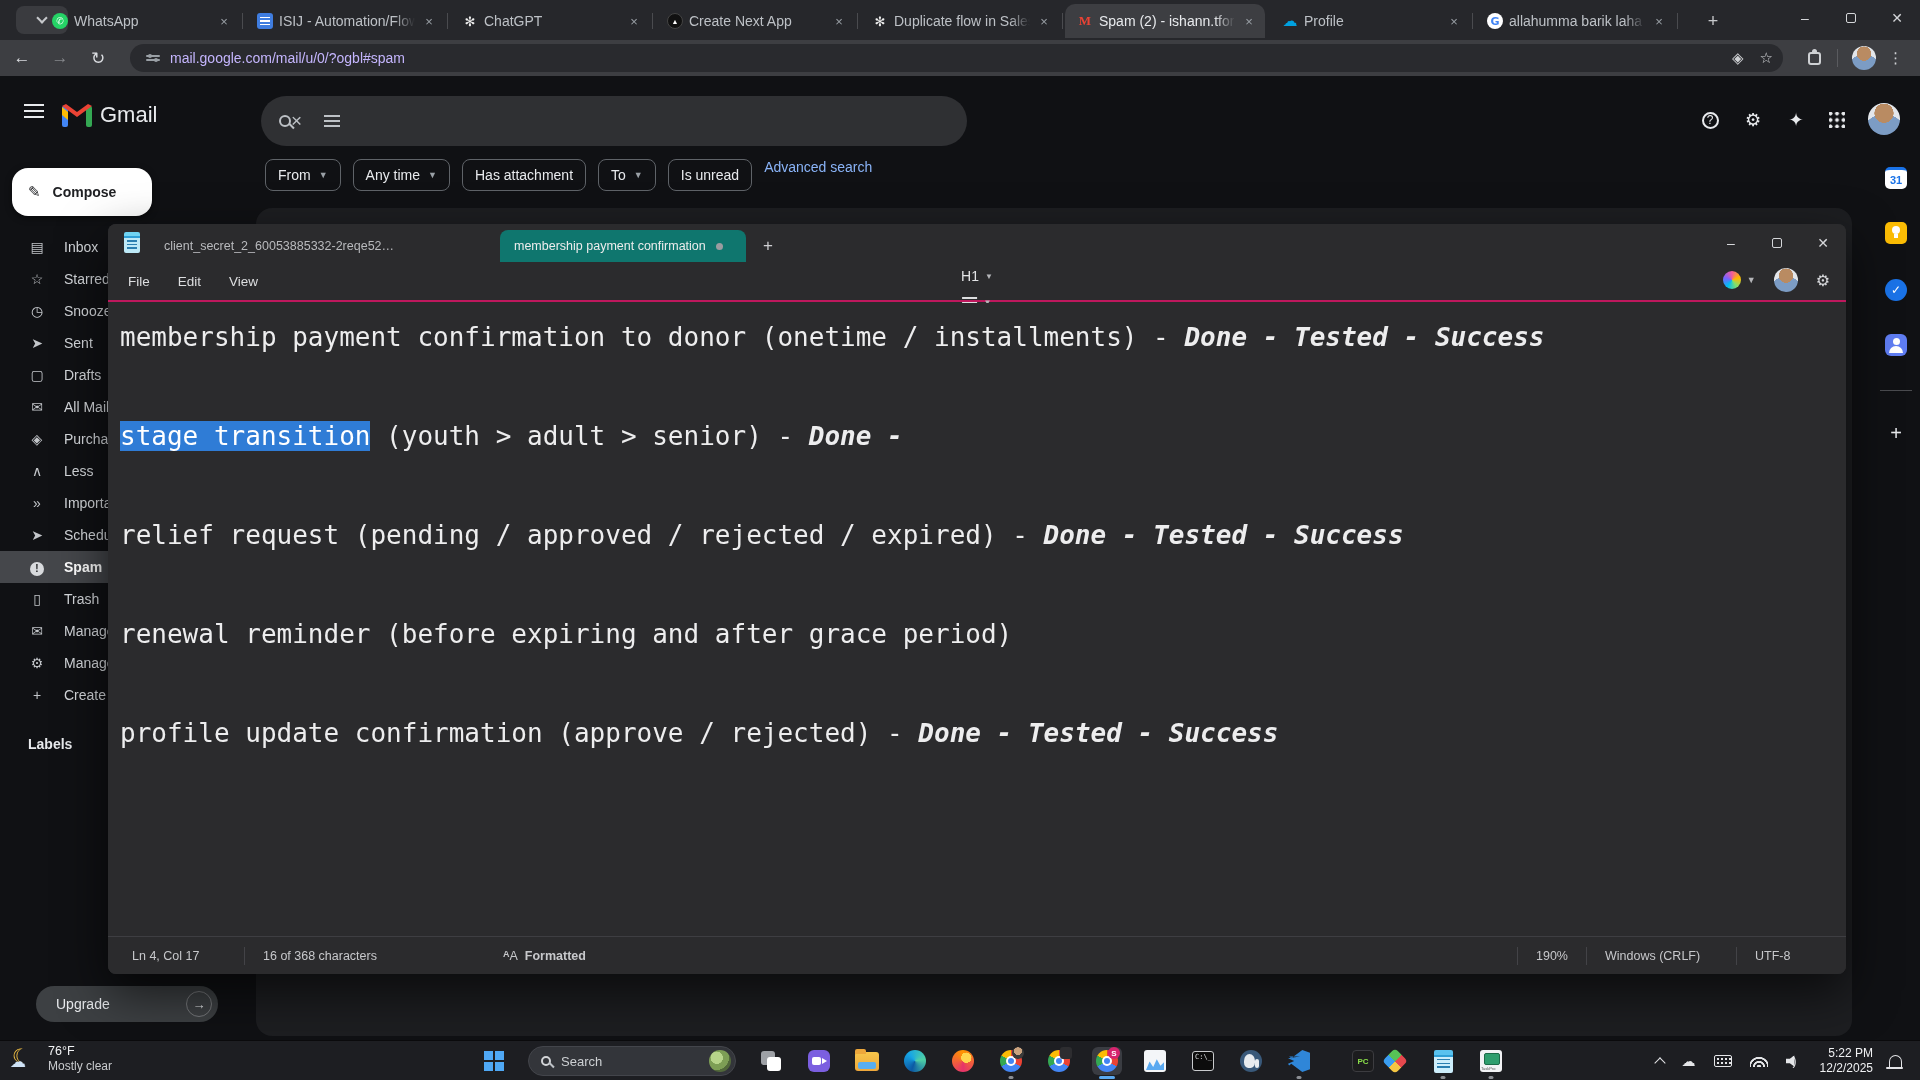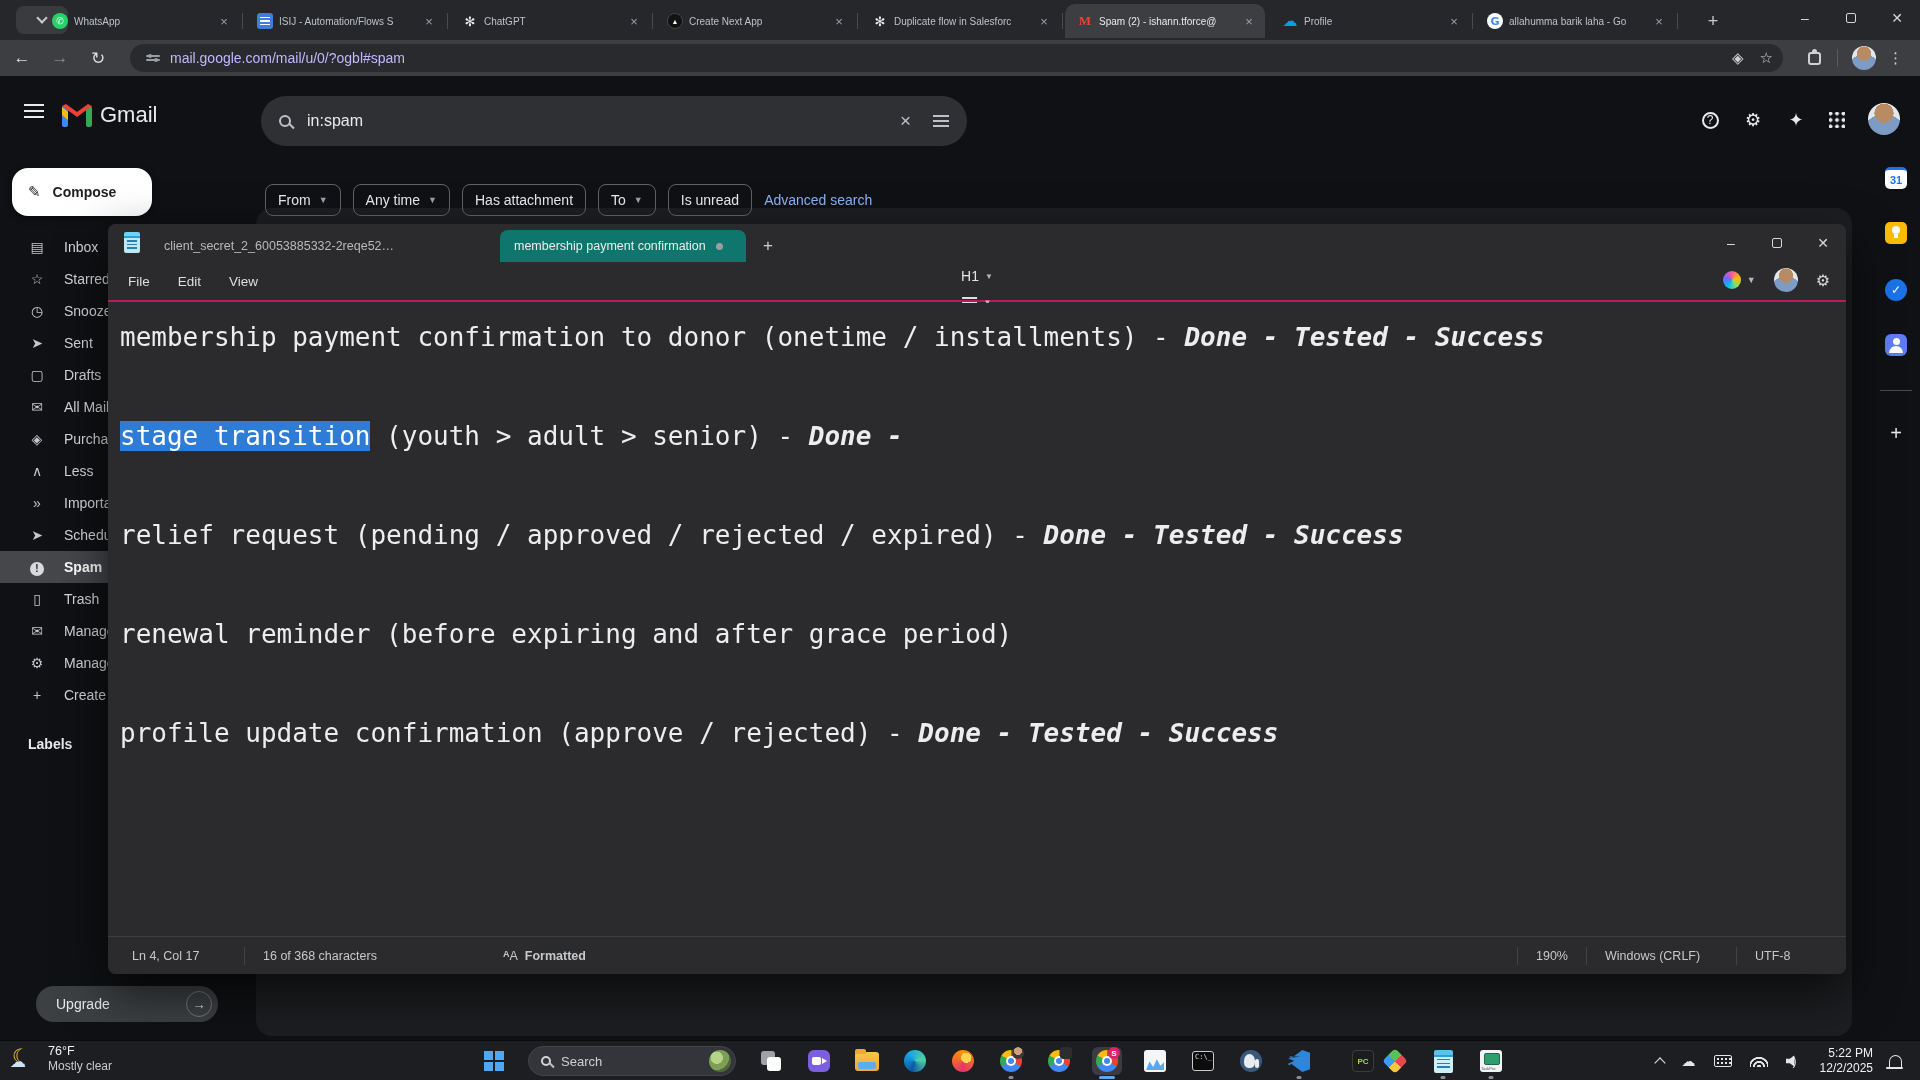--- a/index.html
+++ b/index.html
@@ -6,21 +6,21 @@
   html,body { width:1920px; height:1080px; overflow:hidden; background:#000; }
   body { font-family:"Liberation Sans", sans-serif; position:relative; color:#e8eaed; }
 
   
   .tabstrip { position:absolute; left:0; top:0; width:1920px; height:40px; background:#26272b; }
   .tab-search { position:absolute; left:16px; top:6px; width:52px; height:28px; background:#3a3b3f; border-radius:8px; display:flex; align-items:center; justify-content:center; color:#c7c9cc; }
   .chev { width:8px; height:8px; border-right:2px solid #c7c9cc; border-bottom:2px solid #c7c9cc; transform:rotate(45deg); margin-top:-4px; }
   .tab { position:absolute; top:4px; height:34px; width:200px; display:flex; align-items:center; padding:0 8px 0 12px; border-radius:10px 10px 0 0; color:#bdc1c6; }
   .tab.active { background:#3d3e42; color:#e8eaed; }
   .tab:not(.active)::after { content:''; position:absolute; right:-3px; top:9px; height:16px; width:1px; background:#4a4b4f; }
-  .tab-title { flex:1; font-size:10px; white-space:nowrap; overflow:hidden; margin:0 6px; -webkit-mask-image:linear-gradient(90deg,#000 85%,transparent); mask-image:linear-gradient(90deg,#000 85%,transparent); }
+  .tab-title { flex:1; font-size:14px; white-space:nowrap; overflow:hidden; margin:0 6px; -webkit-mask-image:linear-gradient(90deg,#000 85%,transparent); mask-image:linear-gradient(90deg,#000 85%,transparent); }
   .tab-close { width:16px; height:16px; border-radius:50%; display:flex; align-items:center; justify-content:center; font-size:13px; color:#9aa0a6; flex:none; }
   .fav { width:16px; height:16px; flex:none; display:flex; align-items:center; justify-content:center; font-size:11px; border-radius:50%; }
   .fav-wa { background:#25d366; color:#fff; font-size:9px; }
   .fav-isij { background:#3f7de0; border-radius:3px; position:relative; }
   .fav-isij::before { content:''; position:absolute; left:3px; right:3px; top:4px; height:8px; background:repeating-linear-gradient(#fff 0 1.5px, transparent 1.5px 3.5px); }
   .fav-gpt { color:#ececec; font-size:13px; }
   .fav-next { background:#111; border:1px solid #444; color:#fff; font-size:7px; }
   .fav-gmail { color:#ea4335; font-weight:bold; font-size:13px; font-family:"Liberation Serif",serif; }
   .fav-sf { color:#00a1e0; font-size:15px; }
   .fav-g { background:#fff; color:#4285f4; font-weight:bold; font-size:11px; font-family:"DejaVu Sans",sans-serif; }
@@ -62,21 +62,21 @@
   .help-circ { width:17px; height:17px; border:2px solid #e8eaed; border-radius:50%; font-size:12px; display:flex; align-items:center; justify-content:center; }
   .grid9 { width:16px; height:16px; background-image:radial-gradient(circle, #e8eaed 1.7px, transparent 2.2px); background-size:6.5px 6.5px; background-position:center; }
   .av32 { position:absolute; left:1868px; top:27px; width:32px; height:32px; }
 
   .mail-panel { position:absolute; left:256px; top:132px; width:1596px; height:828px; background:#1d1e21; border-radius:16px; }
 
   .compose { position:absolute; left:12px; top:92px; width:140px; height:48px; background:#fff; border-radius:16px; display:flex; align-items:center; box-shadow:0 2px 6px rgba(0,0,0,.5); color:#202124; }
   .compose .pen { margin:0 12px 0 16px; font-size:15px; }
   .compose-label { font-size:14px; font-weight:bold; }
 
-  .chips { position:absolute; left:265px; top:108px; display:flex; align-items:center; gap:12px; }
+  .chips { position:absolute; left:265px; top:83px; display:flex; align-items:flex-start; gap:12px; }
   .chip { height:32px; border:1px solid #5f6368; border-radius:8px; display:flex; align-items:center; padding:0 12px; font-size:14px; color:#e8eaed; gap:8px; }
   .chip .dd { font-size:9px; color:#9aa0a6; }
   .adv-link { font-size:14px; }
 
   .gm-side { position:absolute; left:0; top:155px; width:256px; }
   .gm-item { position:absolute; left:0; width:250px; height:32px; display:flex; align-items:center; color:#d5d8dc; font-size:14px; }
   .gm-item .gi { width:18px; margin-left:28px; margin-right:18px; text-align:center; font-size:14px; color:#c3c6ca; flex:none; }
   .gm-item.sel { background:#45474b; border-radius:0 16px 16px 0; color:#fff; font-weight:bold; }
   .spam-ico { display:inline-block; width:14px; height:14px; border-radius:50%; background:#d8dadd; color:#202124; font-size:10px; font-weight:bold; line-height:14px; text-align:center; }
   .labels-head { position:absolute; left:28px; top:660px; font-size:14px; font-weight:bold; color:#e8eaed; }
@@ -282,21 +282,20 @@
     <svg width="30" height="23" viewBox="0 0 30 23">
       <rect x="0" y="2" width="6" height="21" rx="2" fill="#4285f4"></rect>
       <rect x="24" y="2" width="6" height="21" rx="2" fill="#34a853"></rect>
       <polygon points="0,3 6,8 6,16 0,11" fill="#fbbc05"></polygon>
       <polygon points="0,2 15,13 30,2 26,0 15,8 4,0" fill="#ea4335"></polygon>
     </svg>
     <span class="gm-logo-text">Gmail</span>
   </div>
   <div class="gm-search">
     <span class="mag"></span>
-    <span class="gm-query">in:spam</span>
     <span class="gm-clear">×</span>
     <span class="sliders"></span>
   </div>
   <div class="gm-head-ico" style="left:1697px">
       <span class="help-circ">?</span>
     </div>
   <div class="gm-head-ico" style="left:1740px">⚙</div>
   <div class="gm-head-ico" style="left:1783px">✦</div>
   <div class="gm-head-ico" style="left:1824px">
       <span class="grid9"></span>

